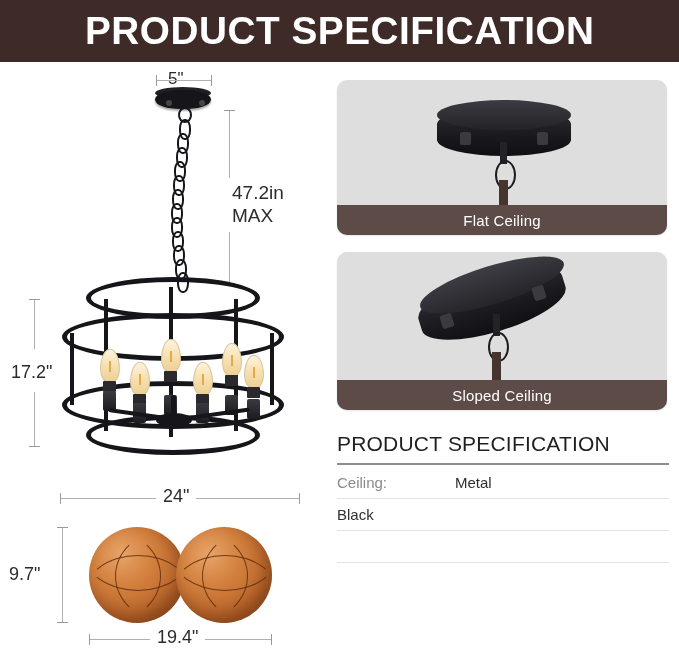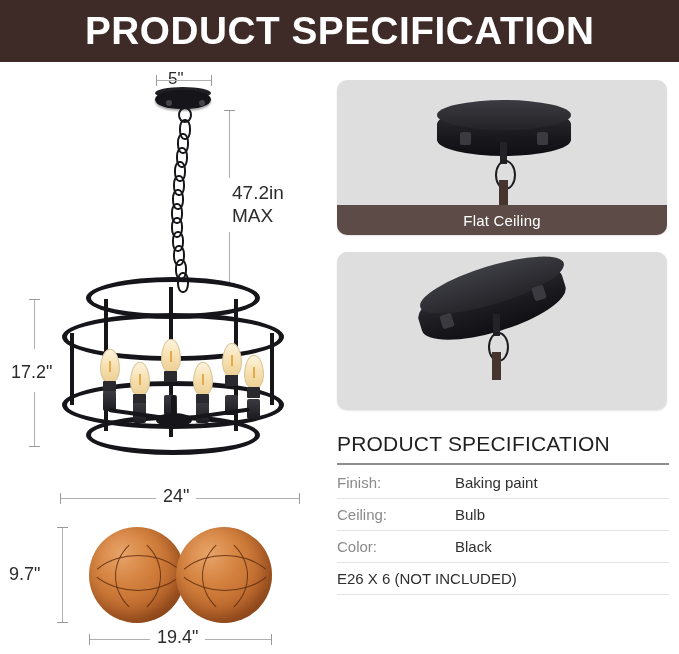--- a/index.html
+++ b/index.html
@@ -291,35 +291,30 @@
                   background:linear-gradient(180deg,#303036 0%,#1b1b20 55%,#101014 100%);"></div>
       <div class="cap-body" style="left:80px;top:14px;width:150px;height:38px;border-radius:50%;
                   transform:rotate(-17deg);
                   background:linear-gradient(180deg,#3d3d44,#242429);"></div>
       <div class="cap-screw" style="left:104px;top:62px;width:12px;height:14px;transform:rotate(-17deg);"></div>
       <div class="cap-screw" style="left:196px;top:34px;width:12px;height:14px;transform:rotate(-17deg);"></div>
       <div class="cap-stem" style="left:156px;top:62px;height:22px;"></div>
       <div class="cap-hook" style="left:151px;top:80px;width:17px;height:26px;"></div>
       <div class="cap-rod" style="left:155px;top:100px;height:30px;"></div>
     </div>
+    <div class="mount-caption">Sloped Ceiling</div>
   </div>
 
   <div class="spec">
     <div class="spec-title">PRODUCT SPECIFICATION</div>
     <div class="spec-rule"></div>
 
     <div class="spec-row">
-      <div class="spec-key">Finish:</div>
-      <div class="spec-val">Baking paint</div>
+      <div class="spec-key">Ceiling:</div>
+      <div class="spec-val">Metal</div>
     </div>
     <div class="spec-row">
-      <div class="spec-key">Ceiling:</div>
-      <div class="spec-val">Bulb</div>
+      <div class="spec-val">Black</div>
     </div>
     <div class="spec-row">
-      <div class="spec-key">Color:</div>
-      <div class="spec-val">Black</div>
-    </div>
-    <div class="spec-row">
-      <div class="spec-val">E26 X 6 (NOT INCLUDED)</div>
     </div>
   </div>
 </div>
 
 </body></html>

